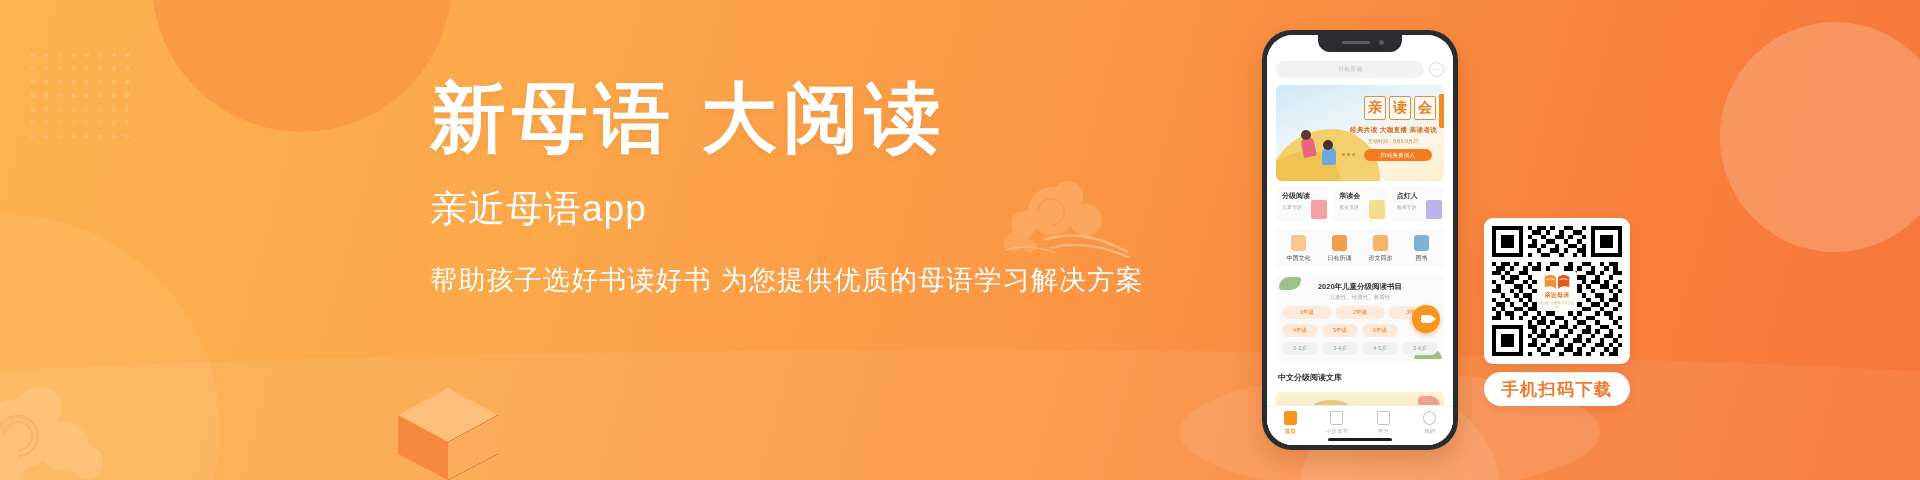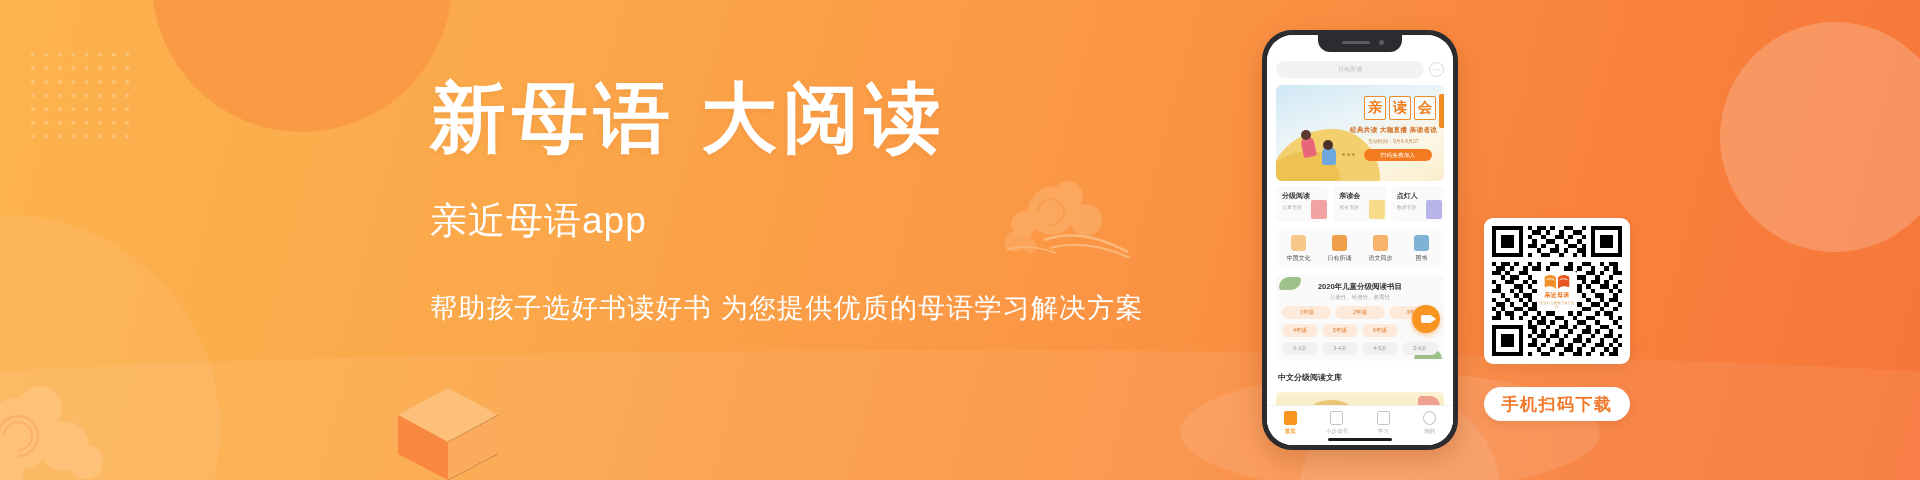--- a/index.html
+++ b/index.html
@@ -77,29 +77,29 @@
     font-family:"Liberation Serif","DejaVu Serif",serif;
     font-weight:700;
     font-size:76px;
     line-height:1;
     color:#ffffff;
     letter-spacing:6px;
     white-space:nowrap;
     text-shadow:0 2px 6px rgba(180,80,20,.12);
   }
   .subtitle {
-    margin-top:40px;
+    margin-top:28px;
     font-size:37px;
     font-weight:400;
     color:#ffffff;
     letter-spacing:1px;
     white-space:nowrap;
   }
   .tagline {
-    margin-top:44px;
+    margin-top:28px;
     font-size:27px;
     font-weight:300;
     color:#ffffff;
     letter-spacing:1.2px;
     white-space:nowrap;
   }
 
   
   .phone {
     position:absolute;
@@ -256,21 +256,21 @@
   .qr-logo {
     position:absolute; left:50%; top:50%; transform:translate(-50%,-50%);
     width:40px; height:40px; background:#fff; border-radius:3px;
     display:flex; flex-direction:column; align-items:center; justify-content:center;
     gap:1px; padding:2px;
   }
   .qr-logo-book { width:28px; height:18px; position:relative; }
   .qr-logo-name { font-size:6px; color:#e8731a; font-weight:700; letter-spacing:.3px;}
   .qr-logo-slogan { font-size:3.4px; color:#d9a25f; letter-spacing:.1px; }
   .qr-btn {
-    margin-top:23px; width:146px; height:34px; background:#ffffff;
+    margin-top:8px; width:146px; height:34px; background:#ffffff;
     border-radius:17px; color:#f2792b; font-size:17px; font-weight:700;
     display:flex; align-items:center; justify-content:center; letter-spacing:1.5px;
     box-shadow:0 3px 10px rgba(160,70,15,.18);
   }
 </style>
 </head>
 <body>
 
 <div class="banner">
 

